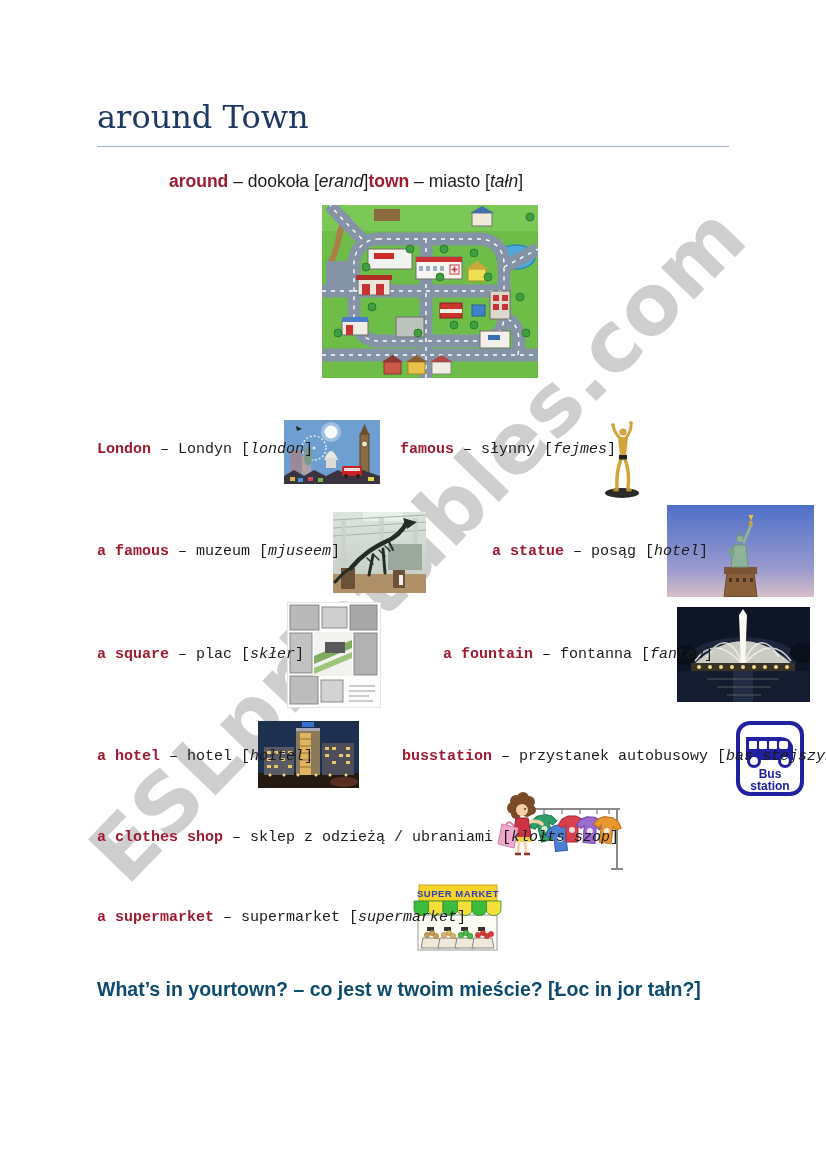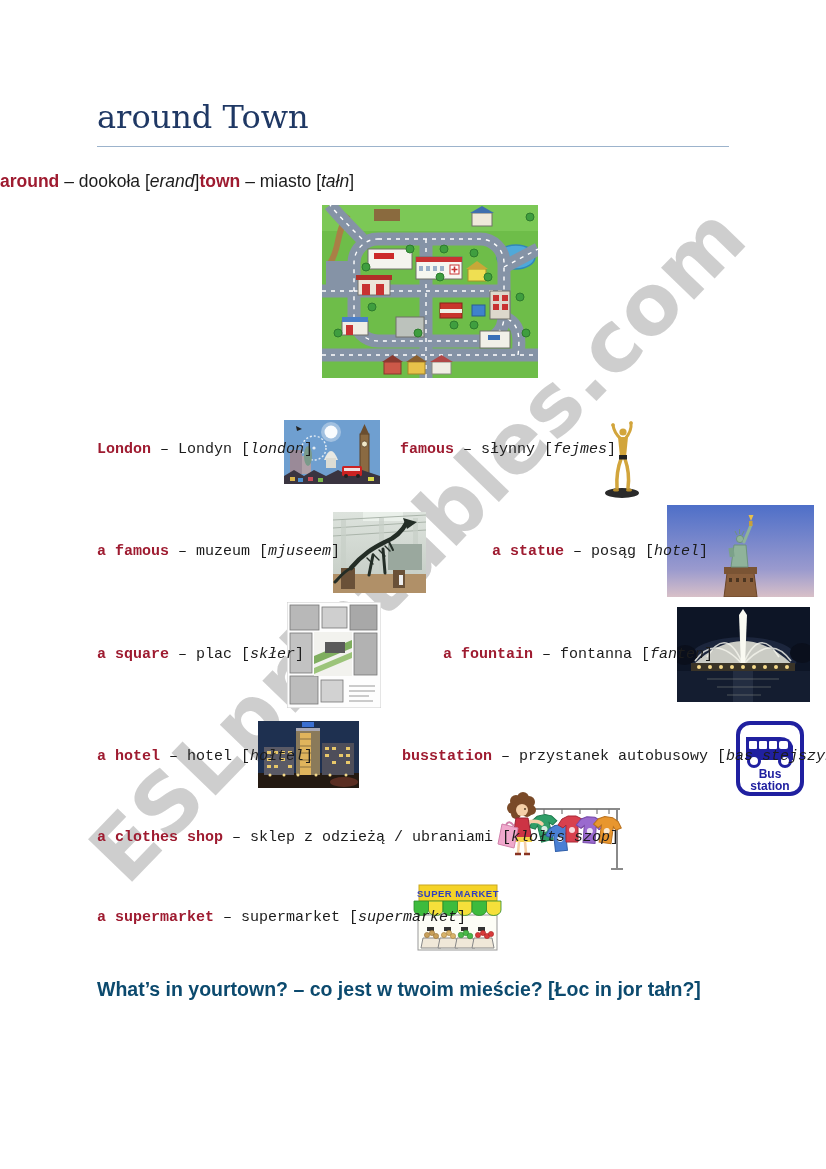--- a/index.html
+++ b/index.html
@@ -7,21 +7,21 @@
         font-family:"Liberation Sans",sans-serif;margin:0 auto;}
   .wm{position:absolute;left:106px;top:818px;z-index:1;white-space:nowrap;
       font-family:"DejaVu Sans",sans-serif;font-weight:700;font-size:84px;
       color:#c3c3c3;opacity:.8;letter-spacing:1px;
       transform-origin:0 50%;transform:rotate(-46deg);}
   .title{position:absolute;left:97px;top:98px;z-index:3;
          font-family:"DejaVu Serif","Liberation Serif",serif;
          font-size:32px;color:#1f3864;font-weight:400;}
   .rule{position:absolute;left:97px;top:146px;width:632px;height:0;
         border-top:1px solid #9cb3cc;z-index:3;}
-  .subtitle{position:absolute;left:0;top:171px;width:692px;
+  .subtitle{position:absolute;left:0;top:171px;width:692px;text-align:center;
             z-index:3;font-size:17.5px;color:#1c1c1c;}
   .vocab{position:absolute;z-index:3;font-size:15px;color:#1c1c1c;white-space:nowrap;font-family:Liberation Mono, monospace;}
   .t{color:#9e1b30;font-weight:700;}
   .p{font-style:italic;}
   .footer{position:absolute;left:97px;top:978px;z-index:3;
           font-size:19.5px;font-weight:700;color:#0c4a6e;white-space:nowrap;}
   .img{position:absolute;z-index:2;line-height:0;}
 </style>
 </head>
 <body>

